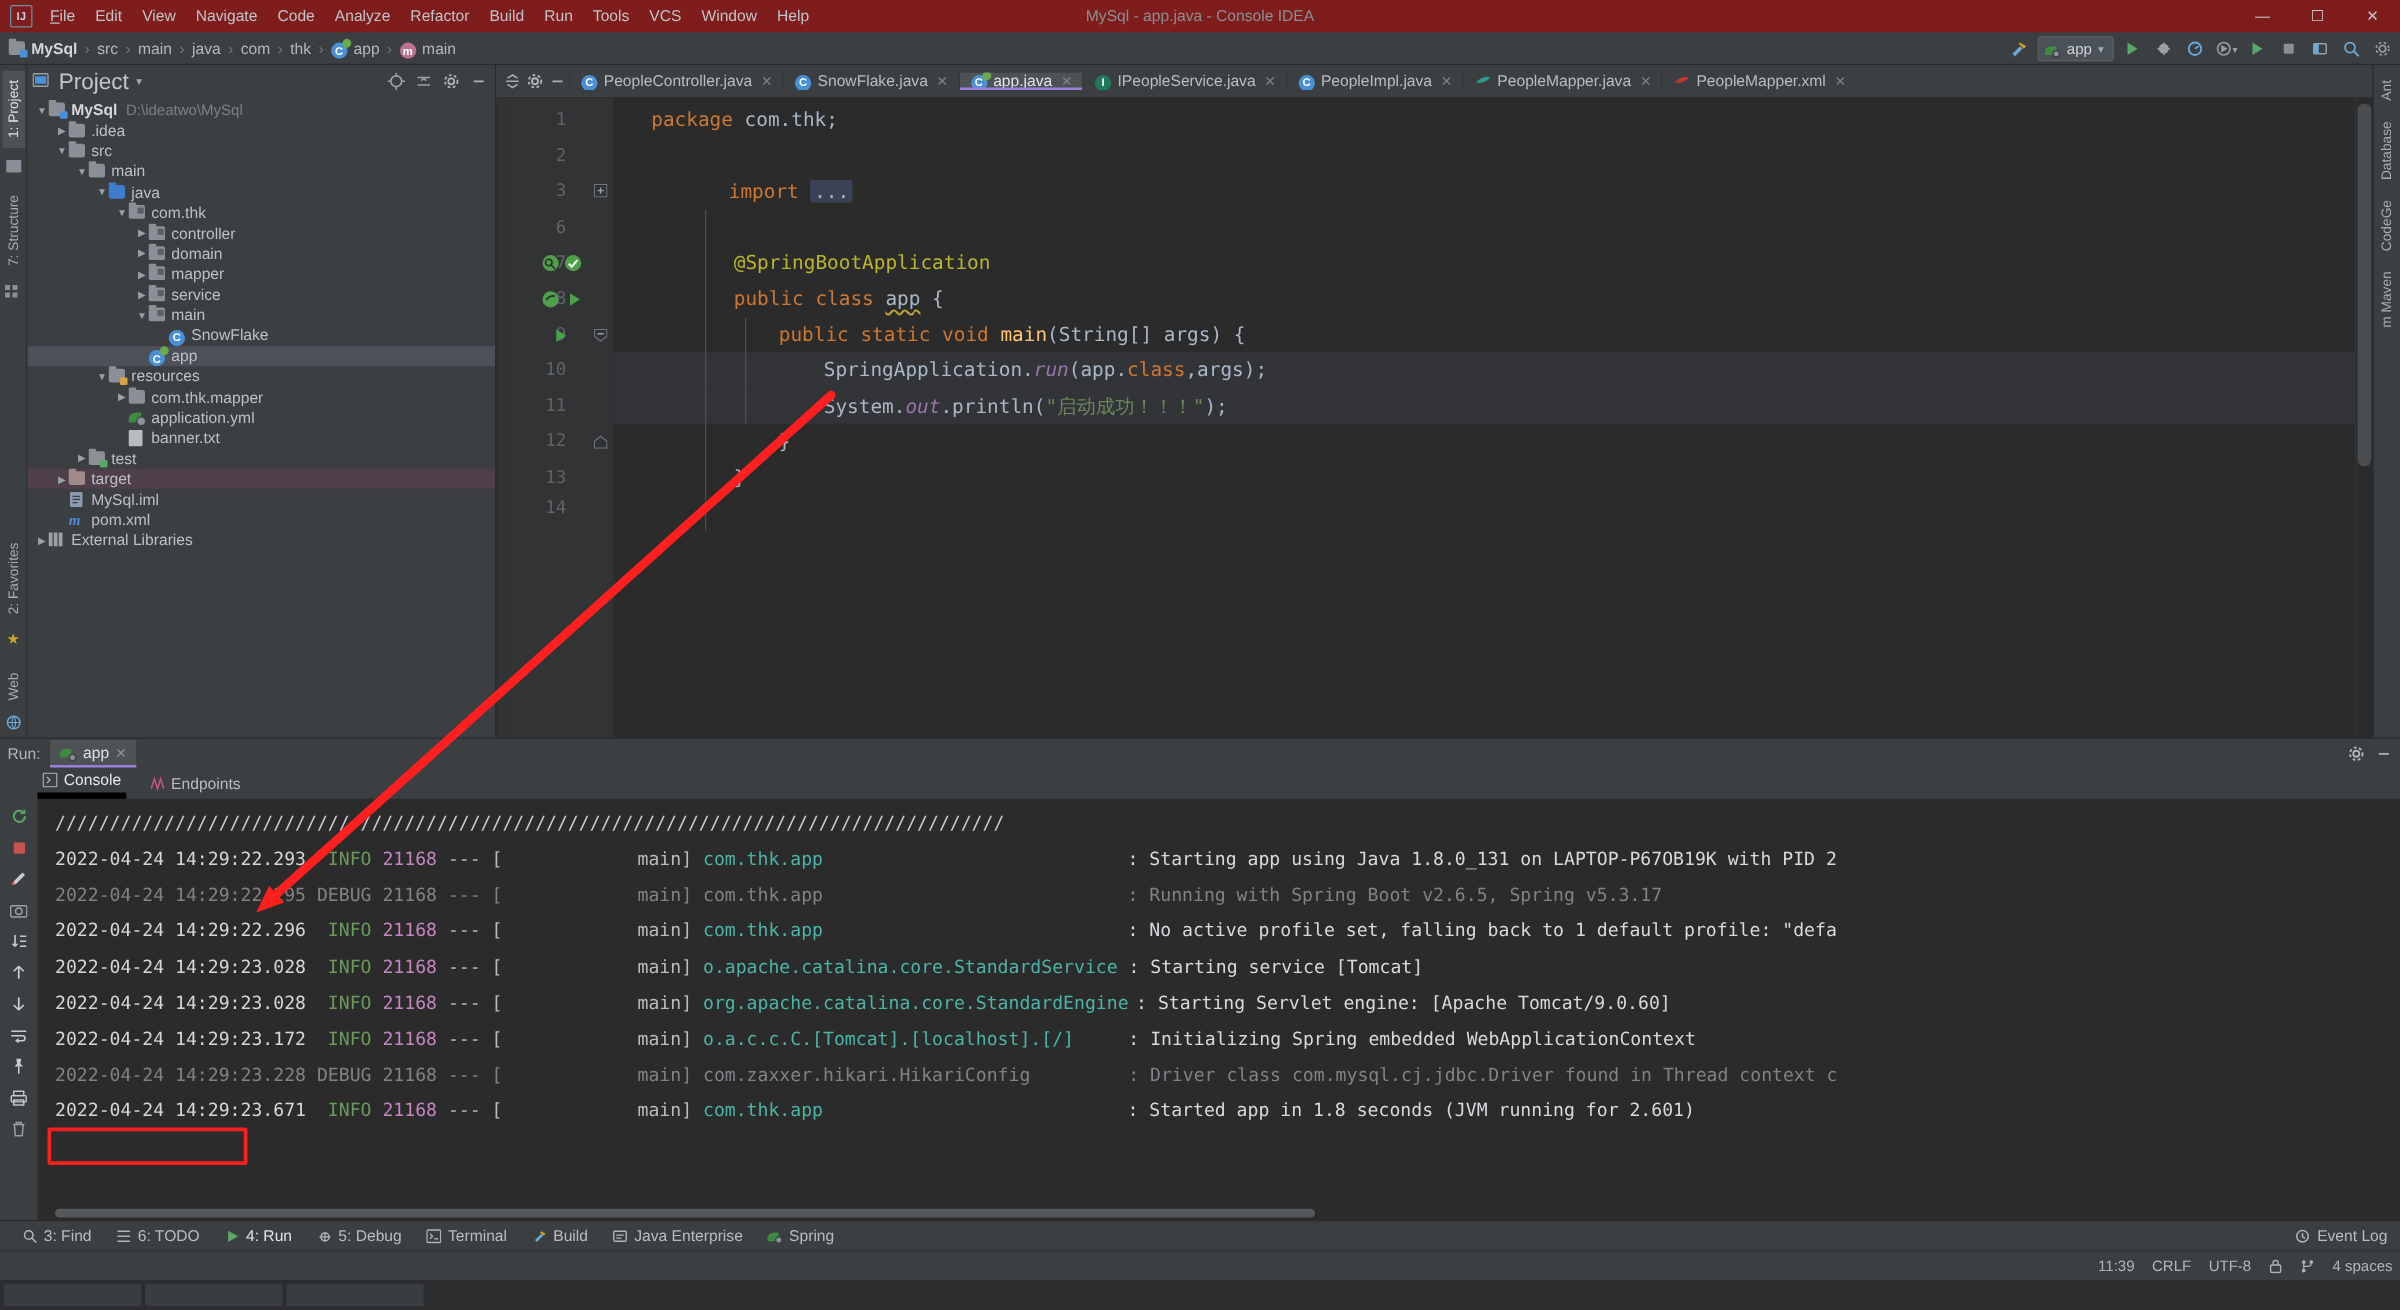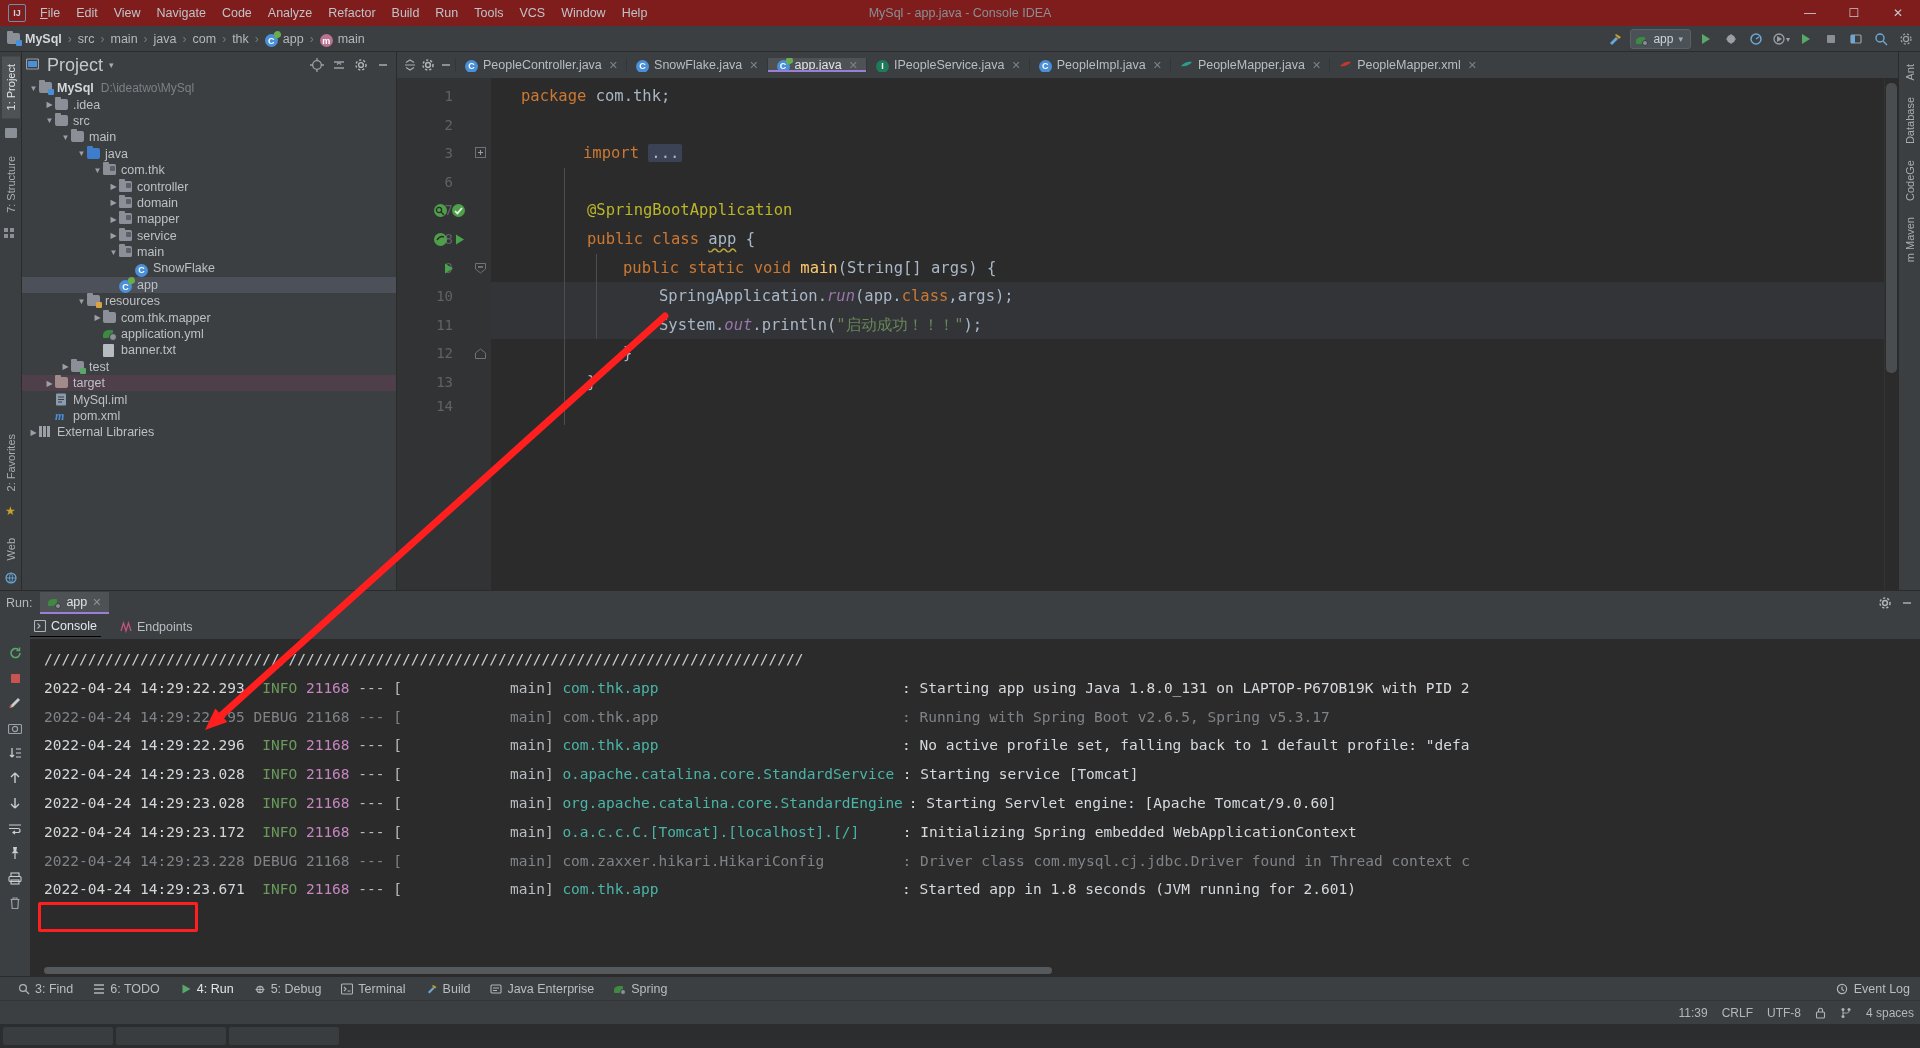--- a/index.html
+++ b/index.html
@@ -108,21 +108,21 @@
   .marker{ position:absolute; right:2px; width:9px; height:3px; }
 
   
   .runpanel{ height:386px; background:#3c3f41; display:flex; flex-direction:column; flex:none; border-top:1px solid #2b2b2b; }
   .run-head{ height:24px; display:flex; align-items:center; padding-left:6px; position:relative; flex:none; }
   .run-lbl{ font-size:12.5px; color:#b4b8bc; margin-right:8px; }
   .run-tab{ display:flex; align-items:center; gap:5px; font-size:12.5px; color:#dfe2e5; background:#4e5254; padding:3px 8px; border-bottom:2px solid #9b7ed8; }
   .run-head-right{ position:absolute; right:6px; display:flex; gap:8px; align-items:center; }
   .subtabs{ height:24px; display:flex; align-items:center; padding-left:30px; gap:14px; flex:none; }
   .subtab{ display:flex; align-items:center; gap:5px; font-size:12.5px; color:#b9bdc1; padding:2px 4px 3px; }
-  .subtab.active{ color:#e4e7ea; border-bottom:1px solid #000000;text-align:center; }
+  .subtab.active{ color:#e4e7ea; border-bottom:6px solid #000000;text-align:center; }
   .console-wrap{ flex:1; display:flex; min-height:0; }
   .run-rail{ width:30px; background:#3c3f41; display:flex; flex-direction:column; align-items:center; gap:7px; padding-top:5px; flex:none; }
   .rbtn{ width:18px; height:18px; display:flex; align-items:center; justify-content:center; }
   .console{ flex:1; background:#2b2b2b; position:relative; overflow:hidden;
             font-family:"DejaVu Sans Mono","Liberation Mono",monospace; font-size:14.5px; line-height:28.8px; padding:6px 0 0 14px; }
   .cl{ white-space:pre; color:#a9b7c6; height:28.8px; }
   .c-date{ color:#d3d7da; }
   .c-info{ color:#6a9a5b; }
   .c-debug{ color:#808285; }
   .c-pid{ color:#c586c0; }

